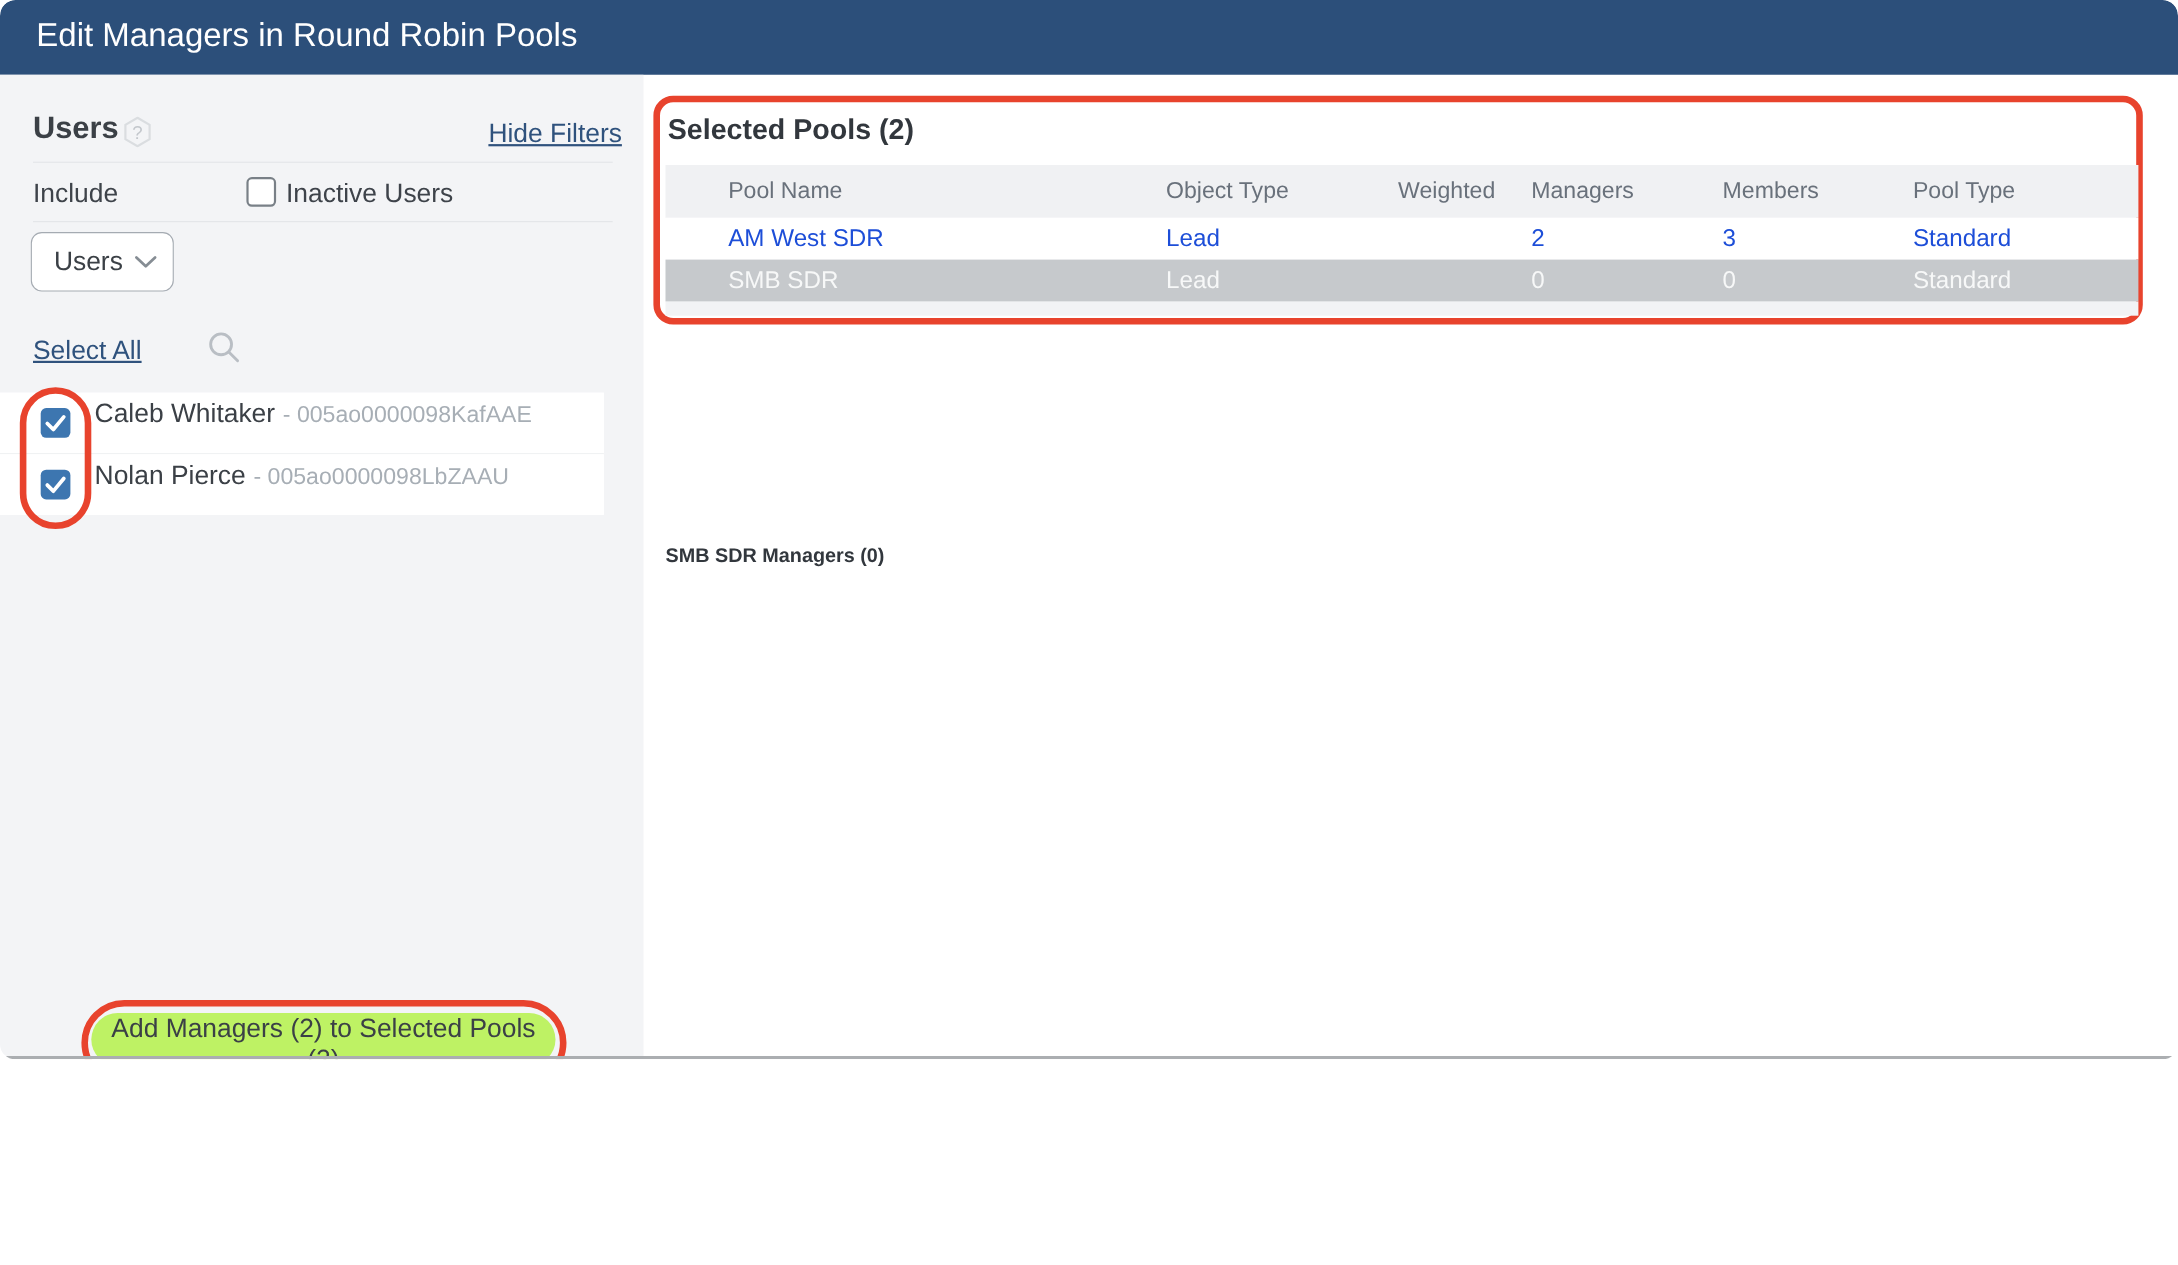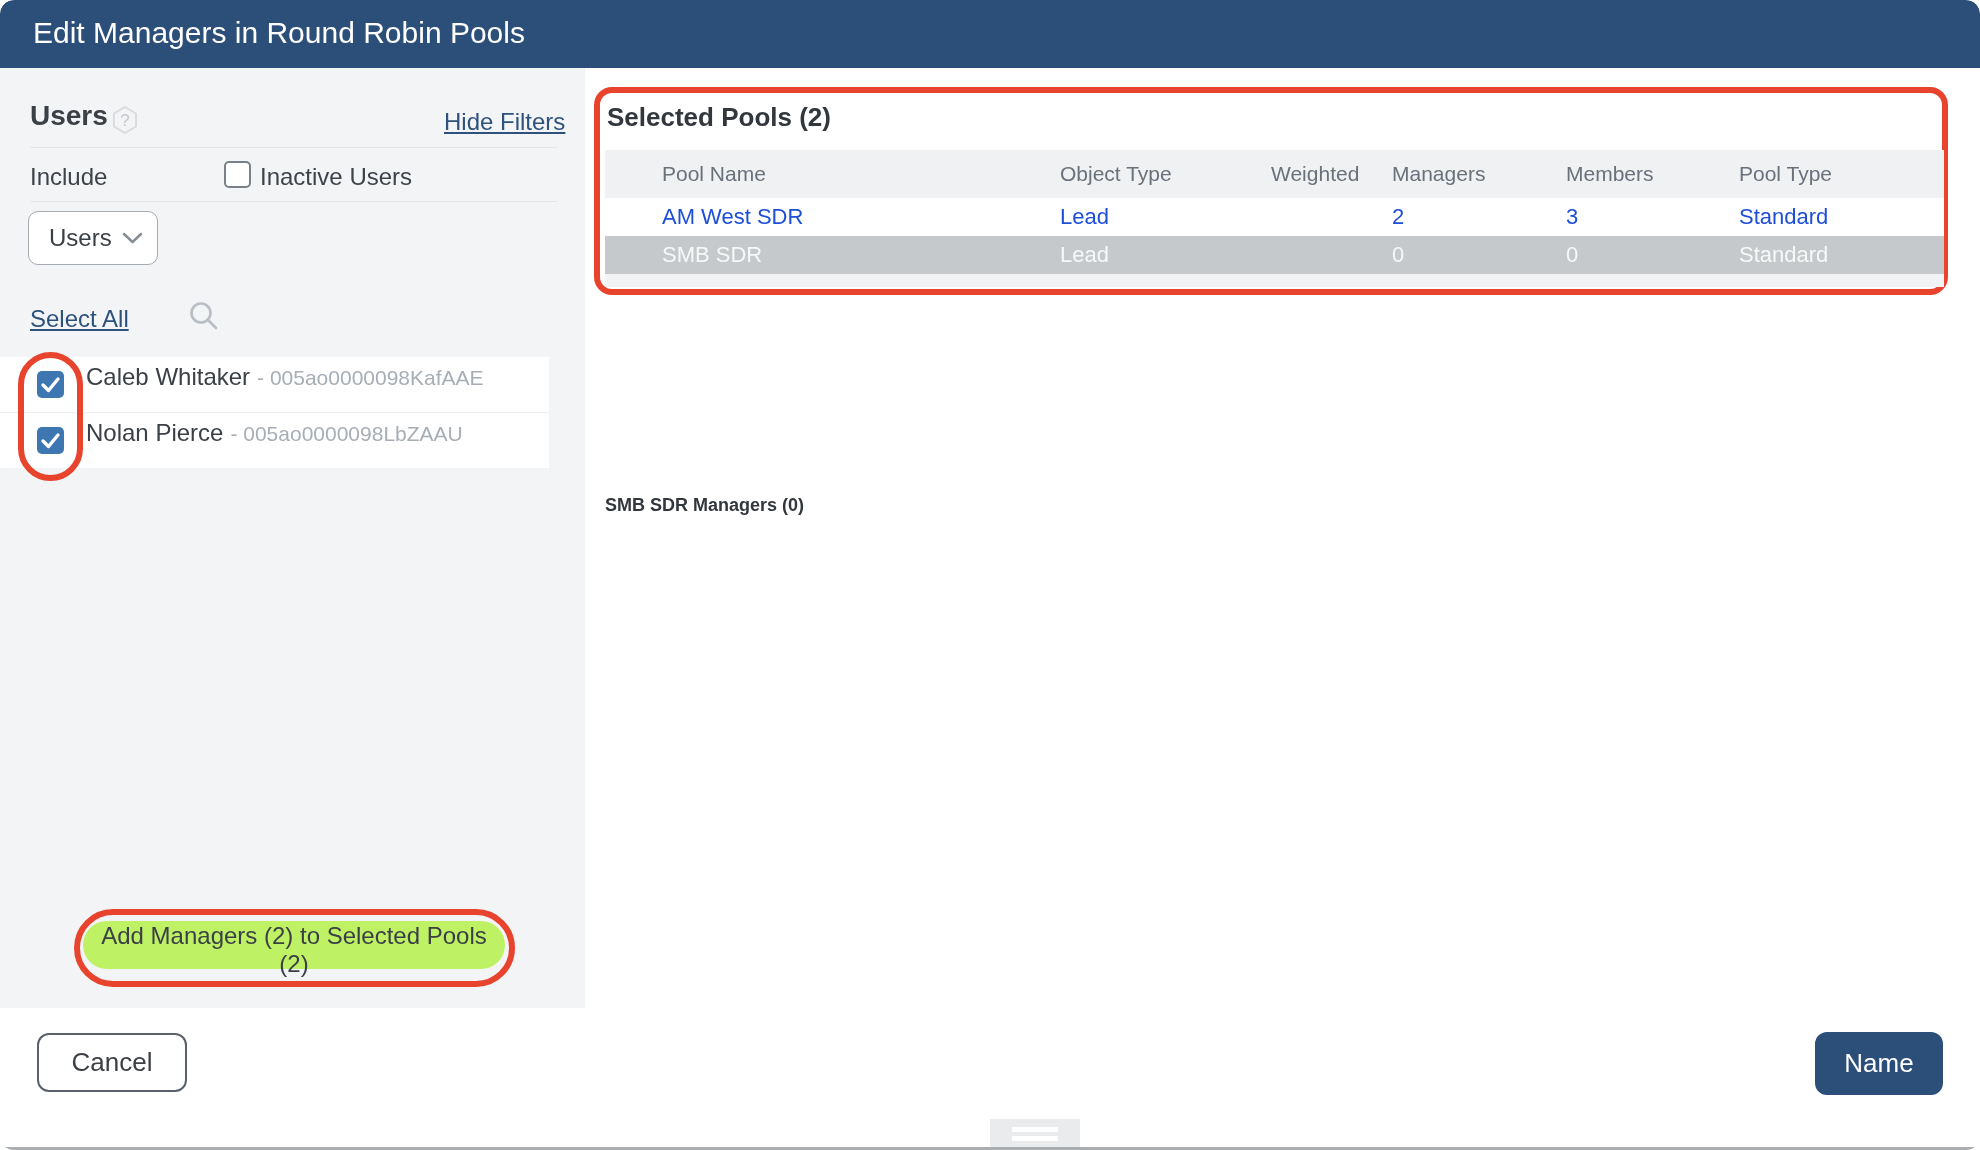--- a/index.html
+++ b/index.html
@@ -1,17 +1,17 @@
 <!DOCTYPE html>
 <html><head>
 <meta charset="utf-8">
 <style>
   html,body{margin:0;padding:0;background:#ffffff;}
   .page{
-    position:relative;width:1980px;height:1150px;overflow:hidden;
+    position:relative;width:1980px;height:963px;overflow:hidden;
     font-family:"Liberation Sans",sans-serif;background:#ffffff;
     border-radius:14px;
   }
   
   .hdr{position:absolute;left:0;top:0;width:1980px;height:68px;background:#2c4f7a;border-radius:14px 14px 0 0;}
   .hdr h1{margin:0;padding:0 0 0 33px;line-height:66px;font-size:30px;font-weight:400;color:#ffffff;}
   
   .side{position:absolute;left:0;top:68px;width:585px;height:940px;background:#f3f4f6;}
   .users-title{position:absolute;left:30px;top:100px;font-size:28px;font-weight:700;color:#3b4046;}
   .help-badge{position:absolute;left:112px;top:106px;}

